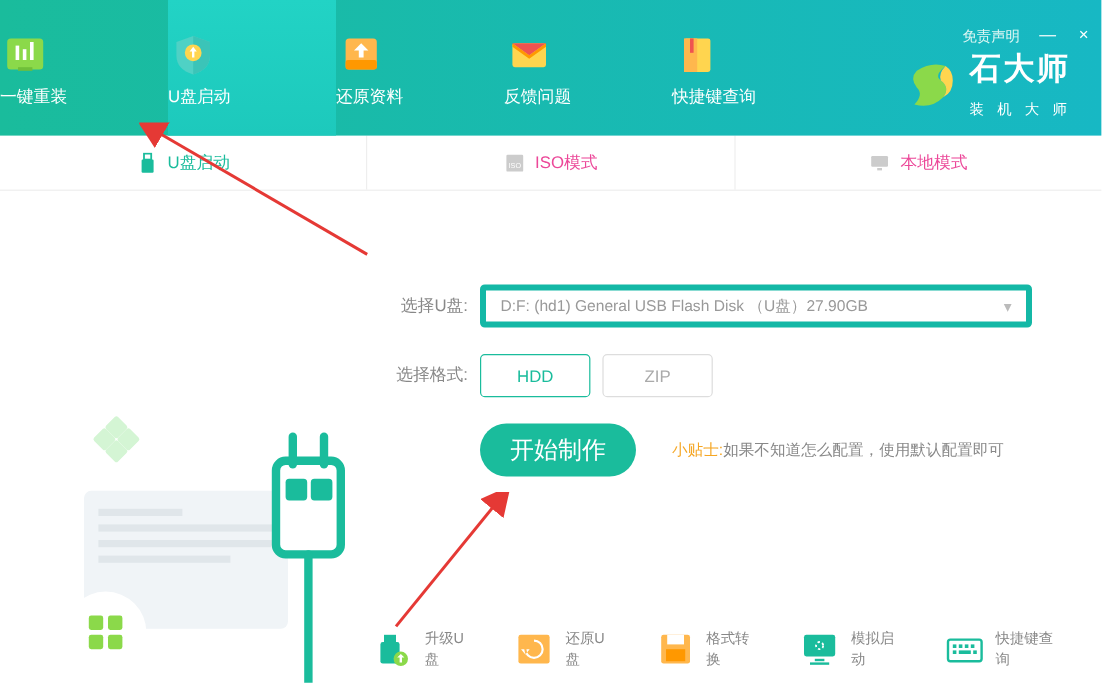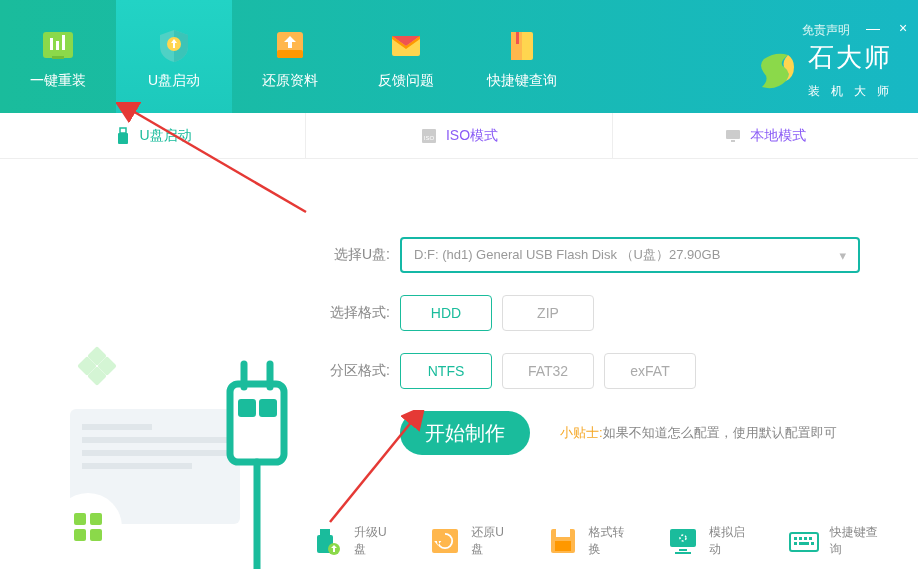--- a/index.html
+++ b/index.html
@@ -1,40 +1,40 @@
 <!DOCTYPE html>
 <html><head>
 <meta charset="utf-8">
 <style>
 *{margin:0;padding:0;box-sizing:border-box;font-family:"Microsoft YaHei",Arial,sans-serif}
 body{width:918px;height:579px;overflow:hidden;background:#fff;position:relative}
 .header{height:113px;background:linear-gradient(90deg,#1abc9c 0%,#17b8c4 100%);display:flex;position:relative}
 .nav-tabs{display:flex;height:100%}
-.nav-tab{width:116px;display:flex;flex-direction:column;align-items:center;justify-content:center;cursor:pointer;position:relative}
+.nav-tab{width:140px;display:flex;flex-direction:column;align-items:flex-start;justify-content:center;cursor:pointer;position:relative}
 .nav-tab.active{background:linear-gradient(180deg,#22d3c5 0%,#1dc9bc 100%)}
 .nav-tab .icon-box{width:42px;height:42px;display:flex;align-items:center;justify-content:center;margin-bottom:6px}
 .nav-tab .label{color:#fff;font-size:14px}
 .window-ctrl{position:absolute;top:18px;right:0;display:flex;align-items:flex-start;gap:0}
 .disclaimer{color:#e0f7f4;font-size:12px;padding:4px 8px;cursor:pointer}
 .win-btn{width:30px;height:20px;color:#fff;display:flex;align-items:center;justify-content:center;cursor:pointer;font-size:14px}
 .brand{position:absolute;right:18px;top:40px;display:flex;align-items:center;gap:10px}
 .brand-logo{width:46px;height:46px}
 .brand-text{color:#fff}
-.brand-text .big{font-size:26px;font-weight:normal;letter-spacing:2px}
+.brand-text .big{font-size:26px;font-weight:bold;letter-spacing:2px}
 .brand-text .small{font-size:12px;letter-spacing:11px;margin-top:8px}
 .sub-tabs{height:46px;display:flex;border-bottom:1px solid #eee}
-.sub-tab{flex:1;display:flex;align-items:center;justify-content:center;gap:8px;font-size:14px;cursor:pointer;color:#8b5cf6}
+.sub-tab{flex:1;display:flex;align-items:center;justify-content:center;gap:8px;font-size:14px;cursor:pointer;color:#ec4899}
 .sub-tab.active{color:#1abc9c;font-weight:500}
 .sub-tab:not(:last-child){border-right:1px solid #eee}
 .content{display:flex;height:calc(100% - 113px - 46px)}
 .left-illust{width:310px;position:relative}
 .right-panel{flex:1;padding:78px 56px 0 10px;position:relative}
 .form-row{display:flex;align-items:center;margin-bottom:22px}
 .form-label{width:70px;color:#888;font-size:14px;text-align:right;margin-right:10px}
-.select-input{flex:1;height:36px;border:2px solid #14b8a6;border-radius:4px;padding:0 12px;display:flex;align-items:center;color:#999;font-family:monospace;font-size:13px;position:relative;max-width:460px}
+.select-input{flex:1;height:36px;border:5px solid #14b8a6;border-radius:4px;padding:0 12px;display:flex;align-items:center;color:#999;font-family:monospace;font-size:13px;position:relative;max-width:460px}
 .select-input .arrow{position:absolute;right:12px;color:#bbb}
 .opt-group{display:flex;gap:10px}
 .opt{width:92px;height:36px;border:1px solid #ddd;border-radius:4px;display:flex;align-items:center;justify-content:center;font-size:14px;color:#aaa;cursor:pointer}
 .opt.selected{border-color:#1abc9c;color:#1abc9c}
 .start-row{display:flex;align-items:center;margin-top:14px;margin-left:80px}
 .start-btn{width:130px;height:44px;border-radius:22px;background:#1abc9c;color:#fff;font-size:20px;display:flex;align-items:center;justify-content:center;cursor:pointer;margin-right:30px}
 .tip{font-size:13px;color:#888}
 .tip .tip-label{color:#f5a623}
 .bottom-tools{position:absolute;bottom:20px;right:30px;display:flex;gap:30px}
 .tool{display:flex;align-items:center;gap:8px;cursor:pointer}
@@ -183,28 +183,20 @@
         <span class="arrow">▾</span>
       </div>
     </div>
     <div class="form-row">
       <div class="form-label">选择格式:</div>
       <div class="opt-group">
         <div class="opt selected">HDD</div>
         <div class="opt">ZIP</div>
       </div>
     </div>
-    <div class="form-row">
-      <div class="form-label">分区格式:</div>
-      <div class="opt-group">
-        <div class="opt selected">NTFS</div>
-        <div class="opt">FAT32</div>
-        <div class="opt">exFAT</div>
-      </div>
-    </div>
     <div class="start-row">
       <div class="start-btn">开始制作</div>
       <div class="tip">
         <span class="tip-label">小贴士:</span><span>如果不知道怎么配置，使用默认配置即可</span>
       </div>
     </div>
 
     <div class="bottom-tools">
       <div class="tool">
         <div class="ticon">

